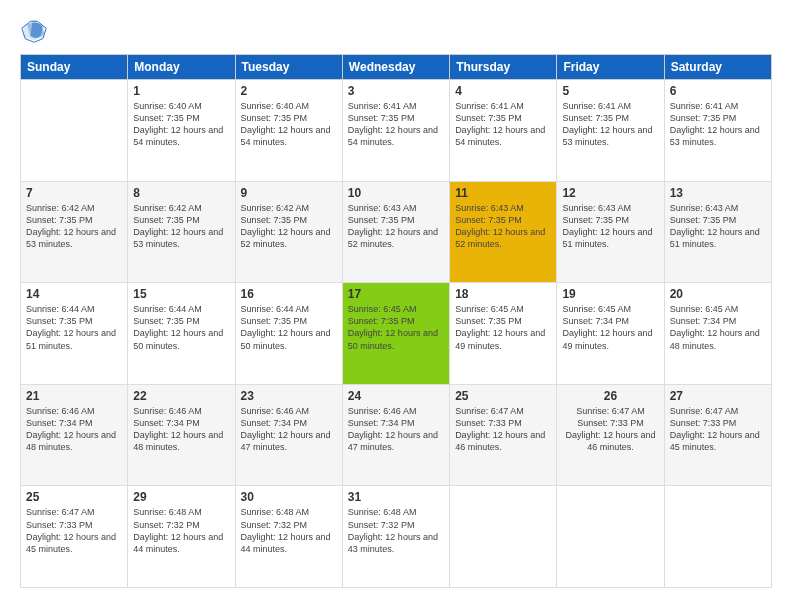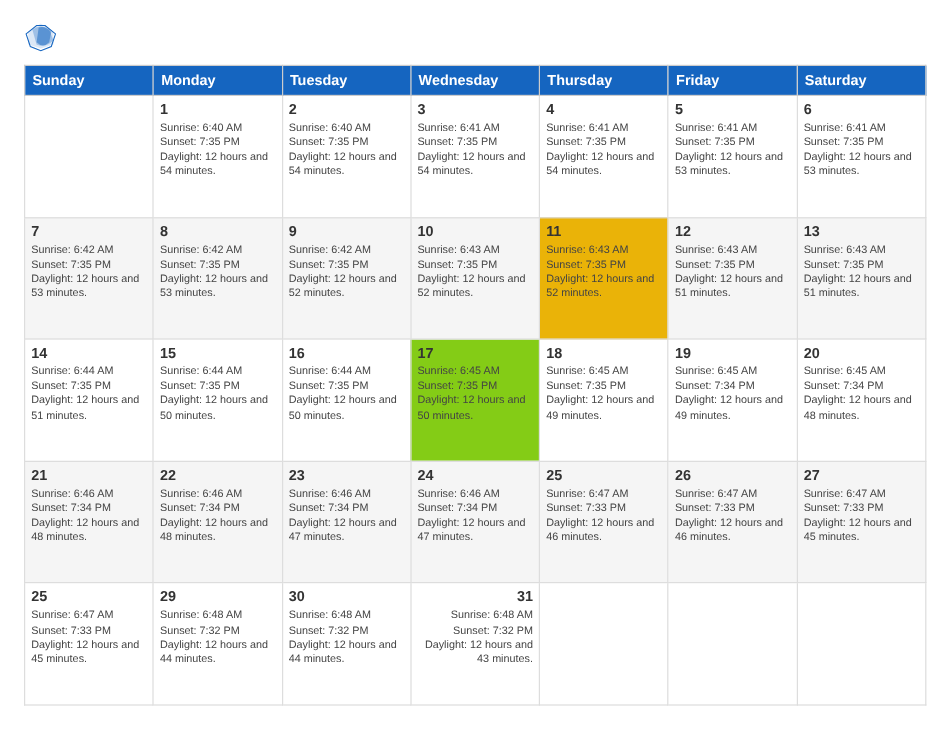--- a/index.html
+++ b/index.html
@@ -245,21 +245,21 @@
             <div class="cell-info">Sunrise: 6:46 AM<br>Sunset: 7:34 PM<br>Daylight: 12 hours and 47 minutes.</div>
           </td>
           <td style="background-color: rgb(245, 245, 245);">
             <span class="cell-day">24</span>
             <div class="cell-info">Sunrise: 6:46 AM<br>Sunset: 7:34 PM<br>Daylight: 12 hours and 47 minutes.</div>
           </td>
           <td style="background-color: rgb(245, 245, 245); margin-left: 28px;">
             <span class="cell-day">25</span>
             <div class="cell-info">Sunrise: 6:47 AM<br>Sunset: 7:33 PM<br>Daylight: 12 hours and 46 minutes.</div>
           </td>
-          <td style="background-color: rgb(245, 245, 245);">
+          <td style="background-color: rgb(245, 245, 245); text-align: center;">
             <span class="cell-day">26</span>
             <div class="cell-info">Sunrise: 6:47 AM<br>Sunset: 7:33 PM<br>Daylight: 12 hours and 46 minutes.</div>
           </td>
           <td style="background-color: rgb(245, 245, 245);">
             <span class="cell-day">27</span>
             <div class="cell-info">Sunrise: 6:47 AM<br>Sunset: 7:33 PM<br>Daylight: 12 hours and 45 minutes.</div>
           </td>
         </tr>
         <tr>
           <td style="background-color: rgb(255, 255, 255);">
@@ -267,21 +267,21 @@
             <div class="cell-info">Sunrise: 6:47 AM<br>Sunset: 7:33 PM<br>Daylight: 12 hours and 45 minutes.</div>
           </td>
           <td style="background-color: rgb(255, 255, 255);">
             <span class="cell-day">29</span>
             <div class="cell-info">Sunrise: 6:48 AM<br>Sunset: 7:32 PM<br>Daylight: 12 hours and 44 minutes.</div>
           </td>
           <td style="background-color: rgb(255, 255, 255);">
             <span class="cell-day">30</span>
             <div class="cell-info">Sunrise: 6:48 AM<br>Sunset: 7:32 PM<br>Daylight: 12 hours and 44 minutes.</div>
           </td>
-          <td style="background-color: rgb(255, 255, 255); text-align: right;">
+          <td style="background-color: rgb(255, 255, 255);">
             <span class="cell-day">31</span>
             <div class="cell-info">Sunrise: 6:48 AM<br>Sunset: 7:32 PM<br>Daylight: 12 hours and 43 minutes.</div>
           </td>
           <td class="empty-cell"></td>
           <td class="empty-cell"></td>
           <td class="empty-cell"></td>
         </tr>
       </tbody>
   </table>
 </div>

